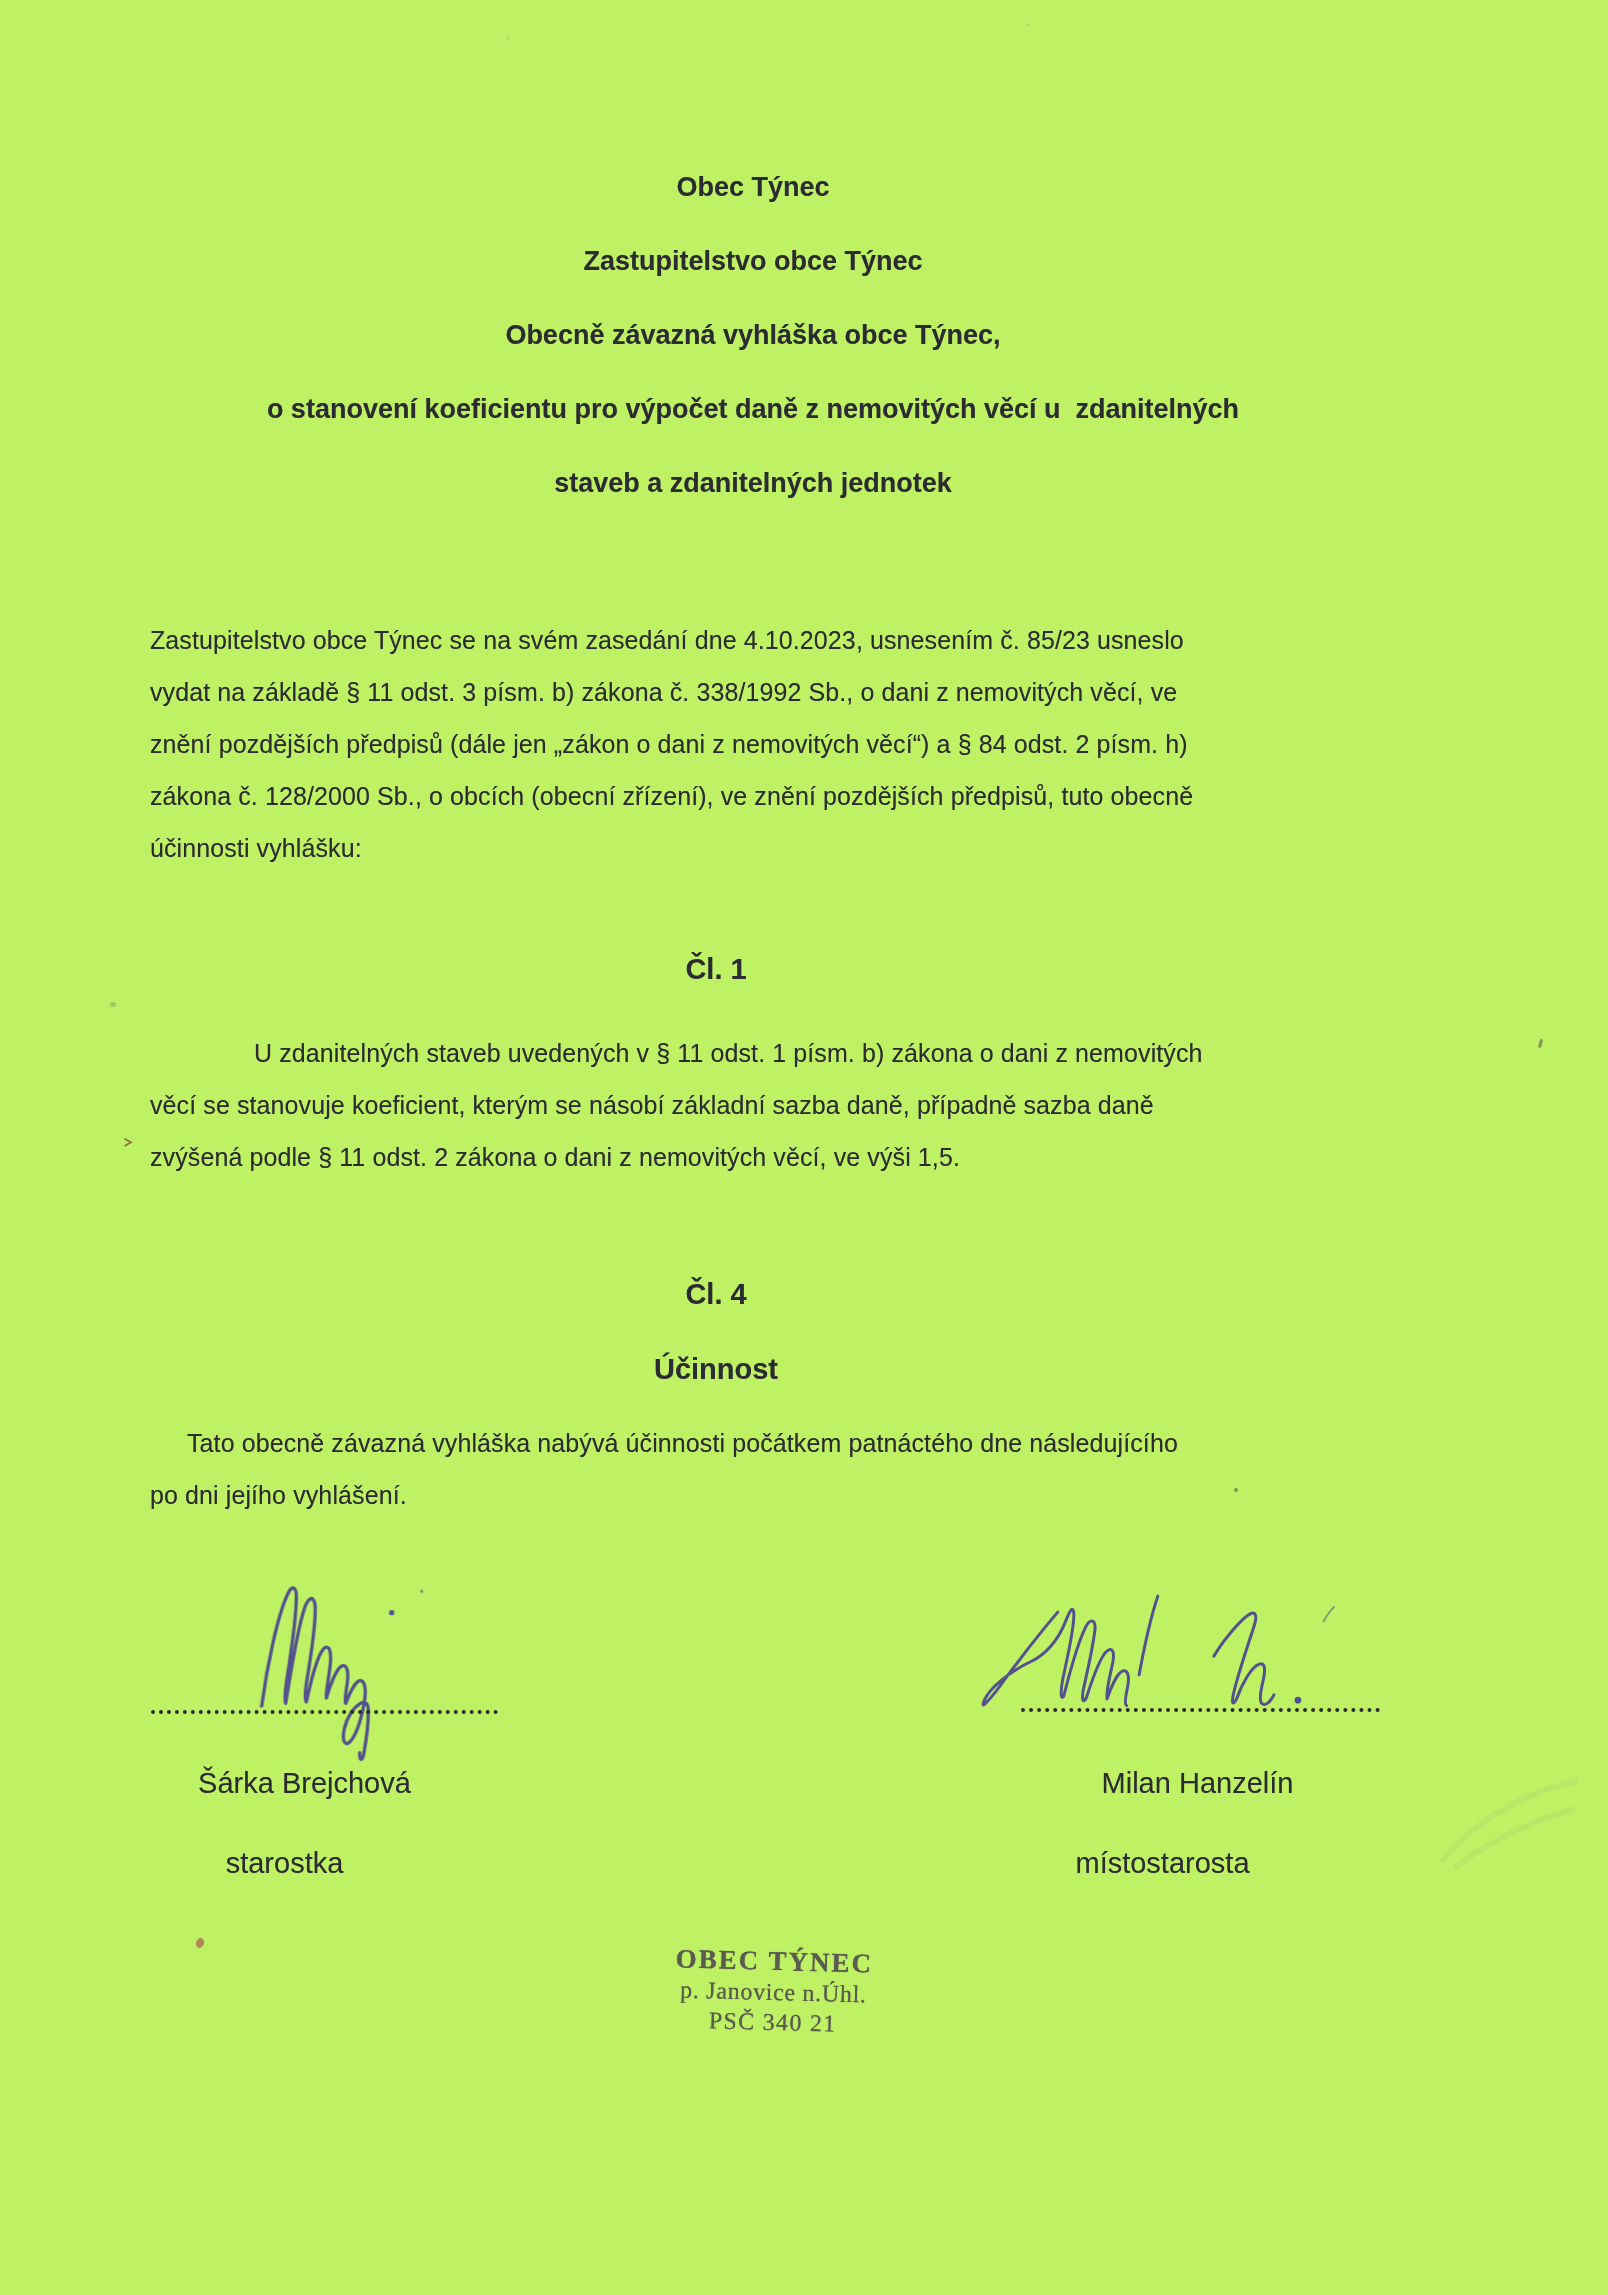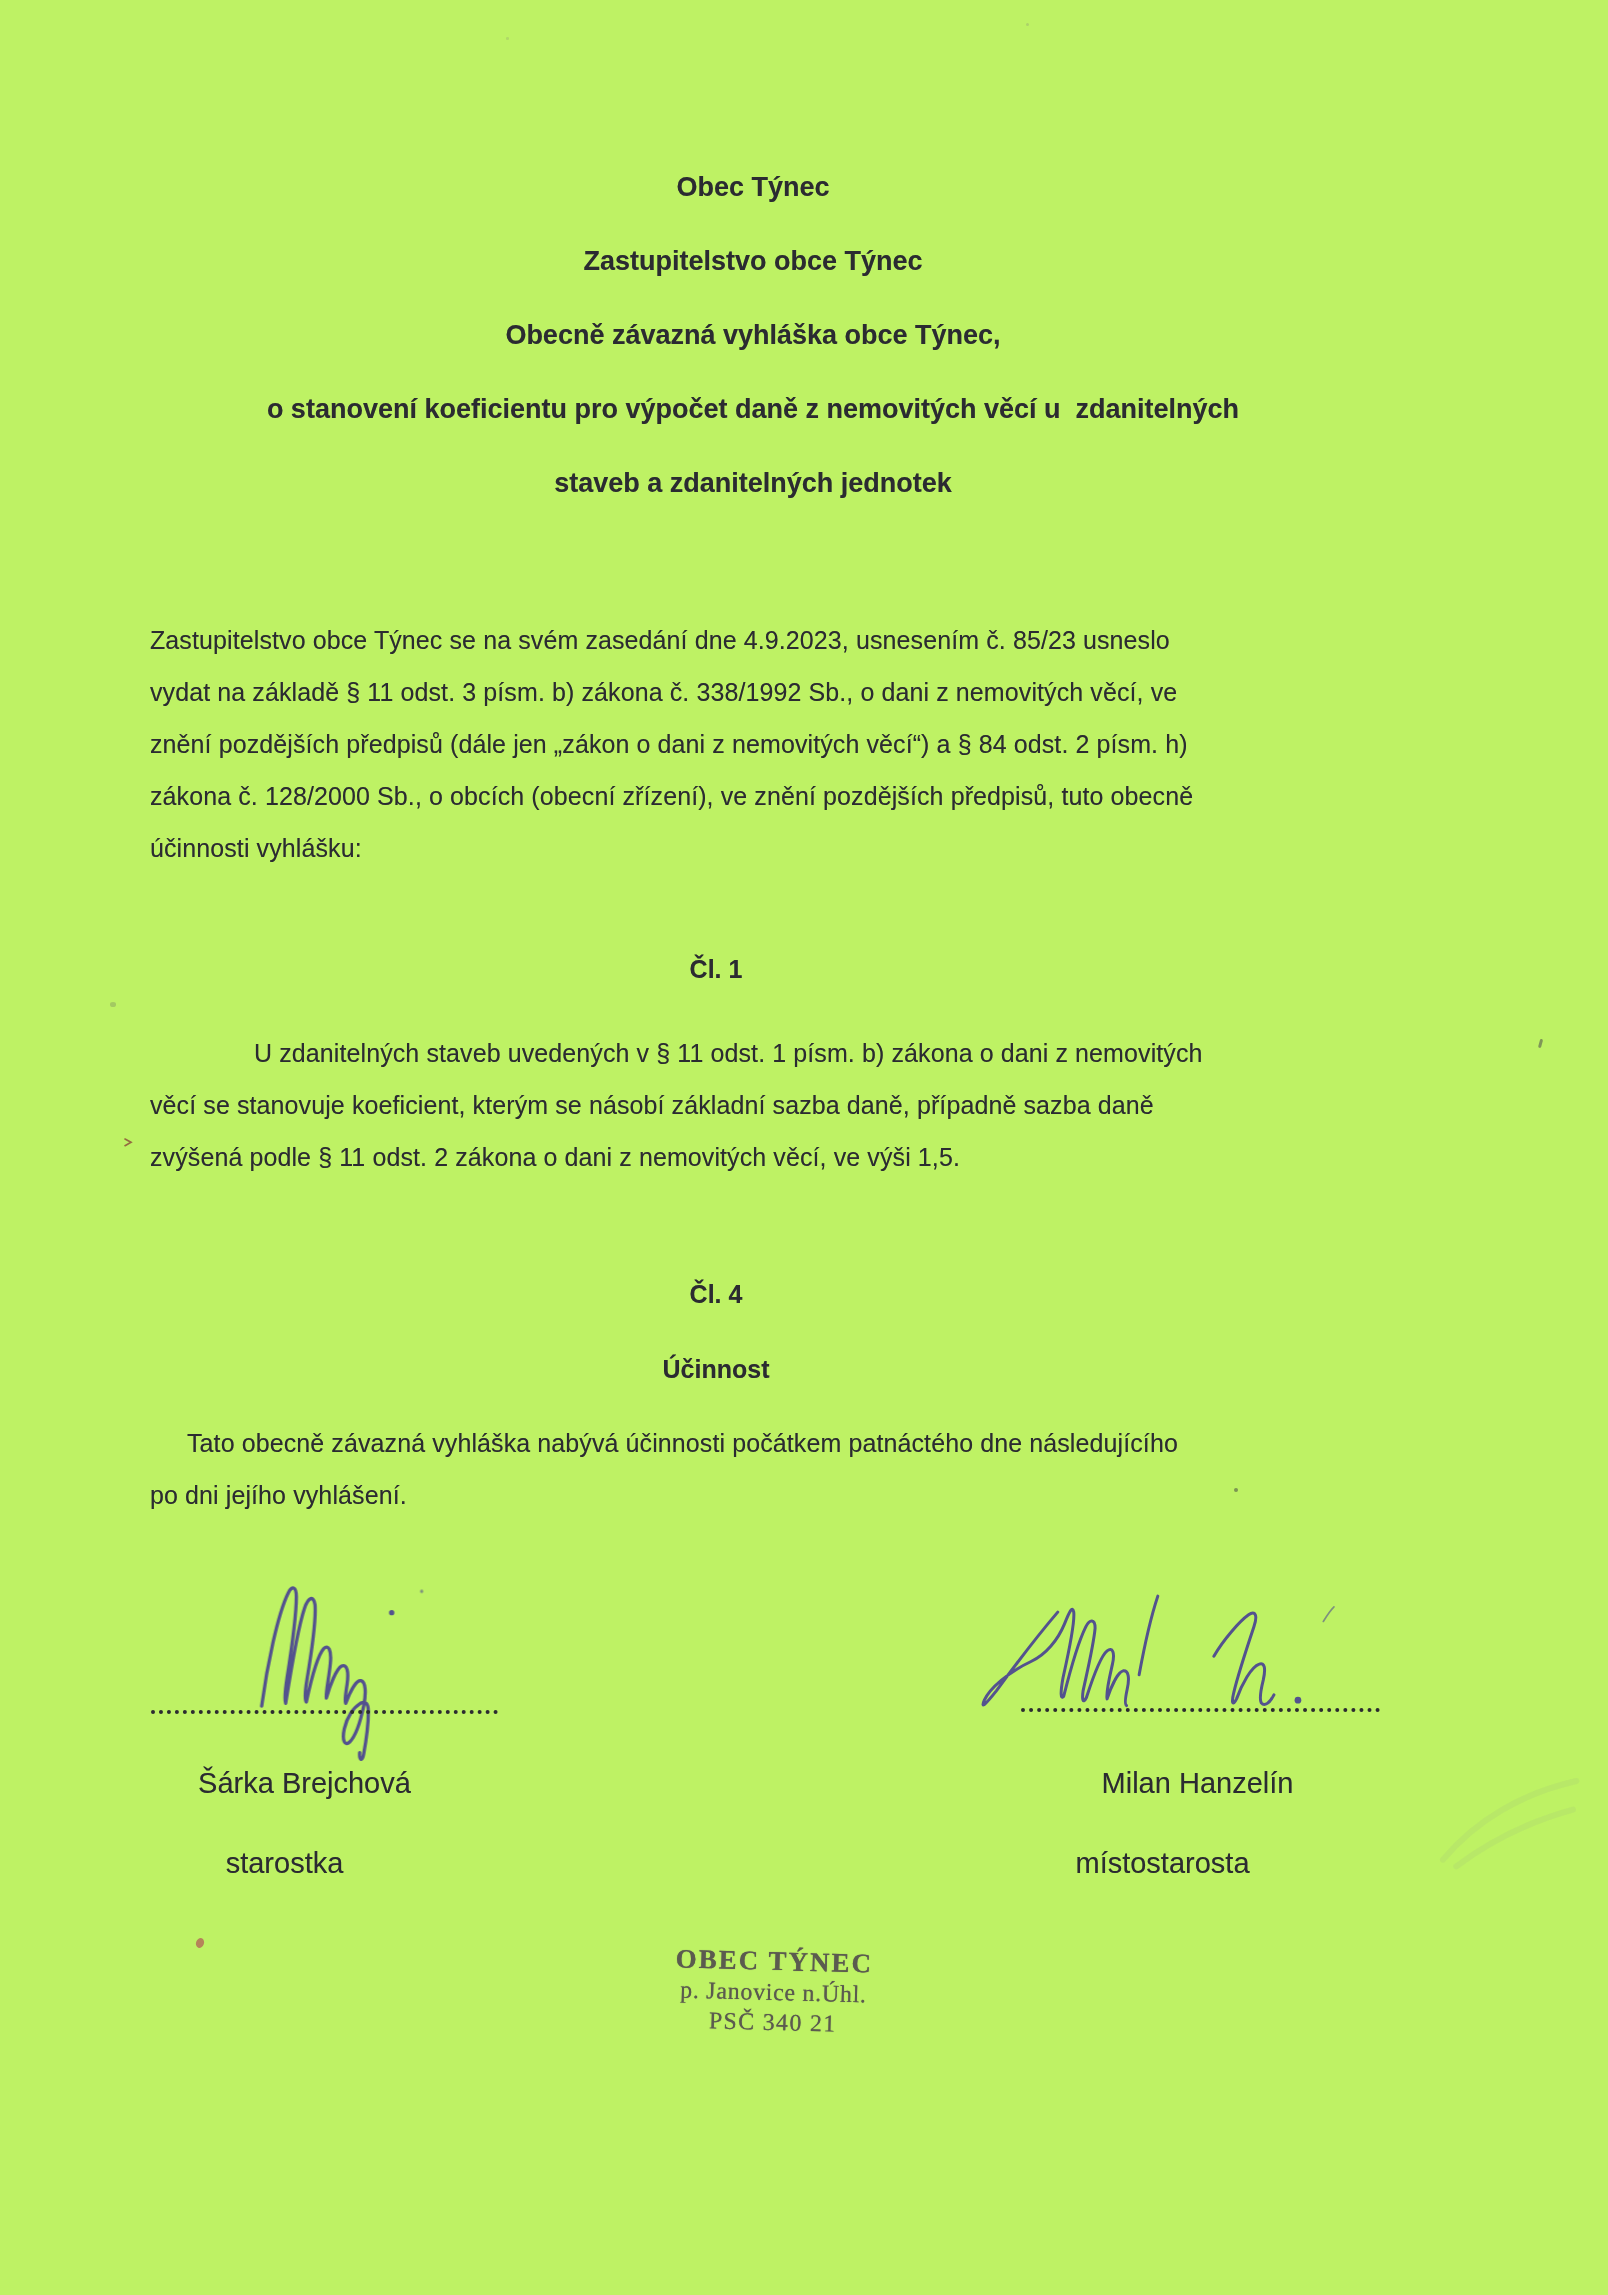--- a/index.html
+++ b/index.html
@@ -11,21 +11,21 @@
   }
   
   .titles{
     position:absolute;left:150px;top:150px;width:1272px;
     text-align:center;font-weight:700;font-size:27px;line-height:74px;
     transform:translateX(-33px);
   }
   .titles .t{white-space:pre-wrap;}
   .art-head{
     position:absolute;left:150px;width:1272px;text-align:center;
-    font-weight:700;font-size:25px;line-height:52px;
+    font-weight:700;font-size:29px;line-height:52px;
     transform:translateX(-70px);
   }
   
   .para{position:absolute;left:150px;width:1336px;font-size:25px;line-height:52px;letter-spacing:0.1px;}
   .indent-lg{padding-left:104px;}
   .indent-sm{padding-left:37px;}
   
   .dotline{position:absolute;height:0;border-bottom:4.7px dotted #2c2c30;}
   .sig-text{position:absolute;font-size:29px;line-height:29px;text-align:center;}
   .role-left-shift{transform:translateX(-20px);}
@@ -49,21 +49,21 @@
 
   <div class="titles">
     <div class="t">Obec Týnec</div>
     <div class="t">Zastupitelstvo obce Týnec</div>
     <div class="t">Obecně závazná vyhláška obce Týnec,</div>
     <div class="t">o stanovení koeficientu pro výpočet daně z nemovitých věcí u  zdanitelných</div>
     <div class="t">staveb a zdanitelných jednotek</div>
   </div>
 
   <div class="para" style="top:614px;">
-    <div>Zastupitelstvo obce Týnec se na svém zasedání dne 4.9.2023, usnesením č. 85/23 usneslo</div>
+    <div>Zastupitelstvo obce Týnec se na svém zasedání dne 4.10.2023, usnesením č. 85/23 usneslo</div>
     <div>vydat na základě § 11 odst. 3 písm. b) zákona č. 338/1992 Sb., o dani z nemovitých věcí, ve</div>
     <div>znění pozdějších předpisů (dále jen „zákon o dani z nemovitých věcí“) a § 84 odst. 2 písm. h)</div>
     <div>zákona č. 128/2000 Sb., o obcích (obecní zřízení), ve znění pozdějších předpisů, tuto obecně</div>
     <div>účinnosti vyhlášku:</div>
   </div>
 
   <div class="art-head" style="top:943px;">Čl. 1</div>
   <div class="para" style="top:1027px;">
     <div class="indent-lg">U zdanitelných staveb uvedených v § 11 odst. 1 písm. b) zákona o dani z nemovitých</div>
     <div>věcí se stanovuje koeficient, kterým se násobí základní sazba daně, případně sazba daně</div>

